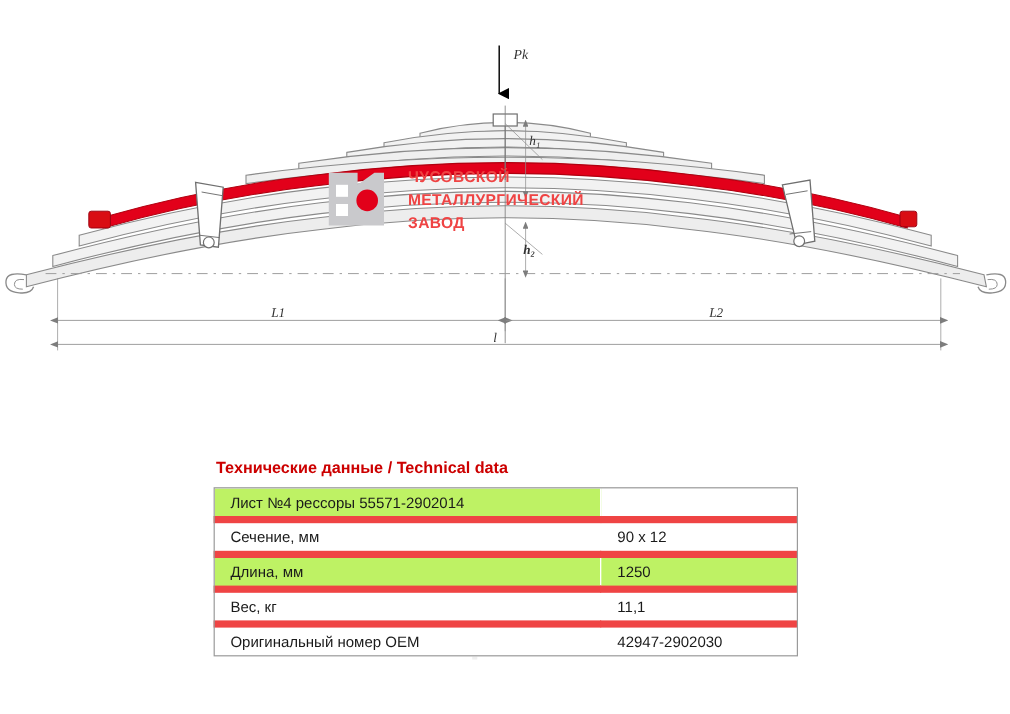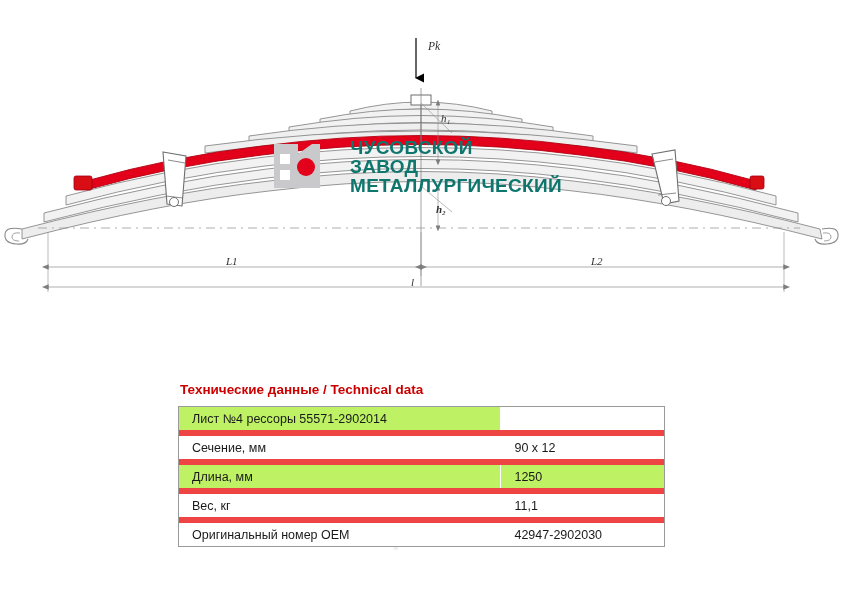--- a/index.html
+++ b/index.html
@@ -43,26 +43,26 @@
   }
   .wm-logo {
     position: absolute;
     left: 0;
     top: 2px;
     width: 58px;
     height: 52px;
   }
   .wm-text {
     position: absolute;
-    left: 82px;
+    left: 72px;
     top: 0;
     width: 240px;
-    color: #0f766e;
+    color: #ef4444;
     font-weight: bold;
-    font-size: 19px;
+    font-size: 13px;
     line-height: 19px;
     letter-spacing: 0.3px;
   }
 
   
   .abp-watermark {
     position: absolute;
     left: 330px;
     top: 497px;
     font-size: 46px;
@@ -241,22 +241,22 @@
 
     <div class="watermark">
       <svg class="wm-logo" viewBox="0 0 58 52" xmlns="http://www.w3.org/2000/svg">
         <path d="M6,4 L30,4 L30,14 L44,4 L52,4 L52,48 L6,48 Z" fill="#c9c9cc"></path>
         <rect x="12" y="14" width="10" height="10" fill="#ffffff"></rect>
         <rect x="12" y="30" width="10" height="10" fill="#ffffff"></rect>
         <circle cx="38" cy="27" r="9" fill="#e2001a"></circle>
       </svg>
       <div class="wm-text">
         <div>ЧУСОВСКОЙ</div>
+        <div>МЕТАЛЛУРГИЧЕСКИЙ</div>
         <div>ЗАВОД</div>
-        <div>МЕТАЛЛУРГИЧЕСКИЙ</div>
       </div>
     </div>
   </div>
 
   <div class="abp-watermark">
     <span>abp</span><span class="suffix">.ru</span>
   </div>
 
   <div class="table-block">
     <div class="table-title">Технические данные / Technical data</div>

